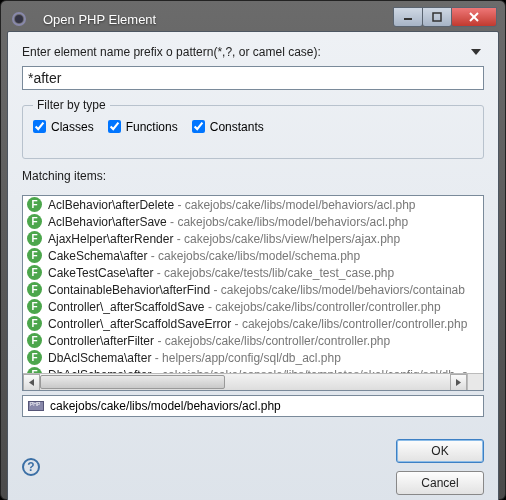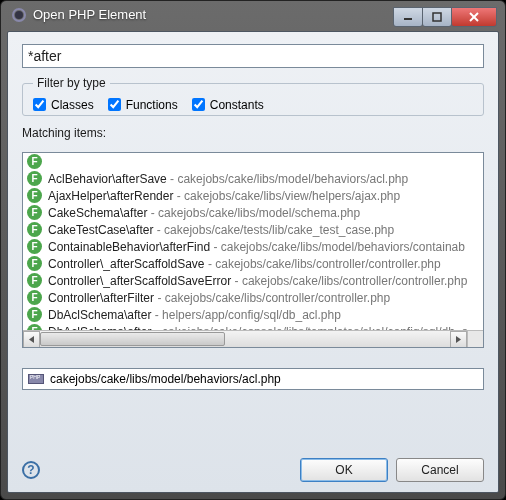--- a/index.html
+++ b/index.html
@@ -1,54 +1,54 @@
 <!DOCTYPE html>
 <html><head>
 <meta charset="utf-8">
 <style>
 * { box-sizing: border-box; margin: 0; padding: 0; }
 body { font-family: "Segoe UI", Tahoma, sans-serif; font-size: 12px; background: #000; width: 506px; height: 500px; overflow: hidden; }
 .window { width: 506px; height: 500px; background: linear-gradient(#6b6b6b, #4a4a4a); border: 1px solid #222; border-radius: 6px; padding: 6px; display: flex; flex-direction: column; }
-.titlebar { display: flex; align-items: flex-start; height: 24px; padding: 0 2px 4px 4px; color: #fff; }
+.titlebar { display: flex; align-items: flex-end; height: 24px; padding: 0 2px 4px 4px; color: #fff; gap: 10px; }
 .titlebar .icon { width: 16px; height: 16px; margin-right: 6px; display: flex; align-items: center; justify-content: center; }
 .titlebar .title { flex: 1; font-size: 13px; text-shadow: 0 1px 2px rgba(0,0,0,.5); }
 .winbtns { display: flex; gap: 0; }
 .winbtn { width: 30px; height: 20px; background: linear-gradient(#cfd8e4, #a7b4c6); border: 1px solid #5a6470; border-radius: 0 0 3px 3px; display: flex; align-items: center; justify-content: center; font-size: 11px; color: #333; margin-left: -1px; }
 .winbtn.close { background: linear-gradient(#e77, #c13a2f); color: #fff; width: 46px; }
 .winbtn.close svg { stroke: #fff; }
 .client { flex: 1; background: linear-gradient(#eef1f5, #dde3ea); border: 1px solid #4d5661; border-radius: 2px; padding: 12px 14px 10px; display: flex; flex-direction: column; }
 .prompt-row { display: flex; align-items: center; margin-bottom: 6px; }
 .prompt { flex: 1; color: #222; }
 .arrow-btn { width: 16px; height: 16px; display: flex; align-items: center; justify-content: center; }
 .text-input { width: 100%; border: 1px solid #7a8a9a; background: #fff; padding: 3px 5px; font-size: 14px; color: #222; margin-bottom: 8px; }
-.filter-group { border: 1px solid #b8c2cd; border-radius: 3px; padding: 6px 10px 3px; margin-bottom: 10px; }
+.filter-group { border: 1px solid #b8c2cd; border-radius: 3px; padding: 6px 10px 24px; margin-bottom: 10px; }
 .filter-group legend { font-size: 12px; color: #1a1a1a; padding: 0 4px; }
 .checks { display: flex; gap: 14px; margin-top: 2px; }
 .chk { display: flex; align-items: flex-start; gap: 5px; }
 .chk input { width: 13px; height: 13px; }
 .section-label { margin-bottom: 12px; color: #1a1a1a; }
 .list { border: 1px solid #7a8a9a; background: #fff; height: 196px; overflow: hidden; position: relative; }
 .list-inner { overflow-y: auto; overflow-x: hidden; height: 178px; }
 .row { display: flex; align-items: center; gap: 6px; padding: 1px 4px; font-size: 12px; color: #222; white-space: nowrap; }
 .row .badge { width: 15px; height: 15px; border-radius: 50%; background: #4ca64c; color: #fff; font-size: 10px; font-weight: bold; display: flex; align-items: center; justify-content: center; flex-shrink: 0; }
 .row .txt .grey { color: #777; }
 .hscroll { position: absolute; left: 0; right: 16px; bottom: 0; height: 17px; background: linear-gradient(#f3f3f3, #ddd); border-top: 1px solid #bbb; display: flex; }
 .hscroll .arrow { width: 17px; height: 17px; background: linear-gradient(#fafafa,#dcdcdc); border: 1px solid #aaa; display:flex; align-items:center; justify-content:center; }
 .hscroll .track { flex: 1; position: relative; }
 .hscroll .thumb { position: absolute; left: 0; width: 45%; top: 1px; bottom: 1px; background: linear-gradient(#eaeaea,#c9c9c9); border: 1px solid #999; border-radius: 2px; }
 .vscroll-gap { position:absolute; right:0; bottom:0; width:16px; height:17px; background:#e8e8e8; border-top:1px solid #bbb; border-left:1px solid #bbb;}
 .list-inner::-webkit-scrollbar{width:16px}
 .list-inner::-webkit-scrollbar-track{background:#eee;border-left:1px solid #ccc}
 .list-inner::-webkit-scrollbar-thumb{background:linear-gradient(#e3e3e3,#c7c7c7);border:1px solid #999;border-radius:2px}
-.path-row { margin-top: 20px; border: 1px solid #7a8a9a; background: #fff; padding: 3px 5px; display: flex; align-items: center; gap: 6px; }
+.path-row { margin-top: 4px; border: 1px solid #7a8a9a; background: #fff; padding: 3px 5px; display: flex; align-items: center; gap: 6px; }
 .path-row .picon { width: 16px; height: 10px; background: #88a; border: 1px solid #557; position: relative; }
 .path-row .picon::after { content:"PHP"; position:absolute; font-size:5px; color:#fff; left:1px; top:-1px;}
 .footer { margin-top: auto; padding-top: 22px; display: flex; align-items: center; }
 .help { width: 18px; height: 18px; border: 2px solid #3b6fa5; border-radius: 50%; color: #3b6fa5; font-weight: bold; font-size: 12px; display:flex; align-items:center; justify-content:center; }
-.btns { margin-left: auto; display: flex; gap: 8px; }
+.btns { margin-left: auto; display: flex; gap: 8px; flex-direction: column; }
 .btn { min-width: 88px; padding: 4px 14px; font-size: 12px; border: 1px solid #888; border-radius: 3px; background: linear-gradient(#fdfdfd,#e2e2e2); color: #222; }
 .btn.primary { border: 1px solid #3d80c4; box-shadow: inset 0 0 0 1px #8bbce8; }
 .eclipse-icon circle.outer{fill:none;stroke:#88a;stroke-width:2}
 .eclipse-icon circle.inner{fill:#334}
 </style>
 </head>
 <body>
 
 <div class="window">
   <div class="titlebar">
@@ -73,20 +73,28 @@
       <div class="winbtn close">
           <svg width="12" height="10">
             <line x1="2" y1="1" x2="10" y2="9" stroke-width="2"></line>
             <line x1="10" y1="1" x2="2" y2="9" stroke-width="2"></line>
           </svg>
         </div>
     </div>
   </div>
 
   <div class="client">
+    <div class="prompt-row">
+      <div class="prompt">Enter element name prefix o pattern(*,?, or camel case):</div>
+      <div class="arrow-btn">
+        <svg width="10" height="6">
+            <polygon points="0,0 10,0 5,6" fill="#333"></polygon>
+          </svg>
+      </div>
+    </div>
 
     <input class="text-input" type="text" value="*after" style="">
 
     <fieldset class="filter-group">
       <legend>Filter by type</legend>
       <div class="checks">
         <label class="chk">
           <input type="checkbox" checked="" style="">
           <span>Classes</span>
         </label>
@@ -100,20 +108,21 @@
         </label>
       </div>
     </fieldset>
 
     <div class="section-label">Matching items:</div>
 
     <div class="list">
       <div class="list-inner" id="results">
           <div class="row">
             <span class="badge">F</span>
+            <span class="txt">AclBehavior\afterDelete <span class="grey">- cakejobs/cake/libs/model/behaviors/acl.php</span></span>
           </div>
           <div class="row">
             <span class="badge">F</span>
             <span class="txt">AclBehavior\afterSave <span class="grey">- cakejobs/cake/libs/model/behaviors/acl.php</span></span>
           </div>
           <div class="row">
             <span class="badge">F</span>
             <span class="txt">AjaxHelper\afterRender <span class="grey">- cakejobs/cake/libs/view/helpers/ajax.php</span></span>
           </div>
           <div class="row">

